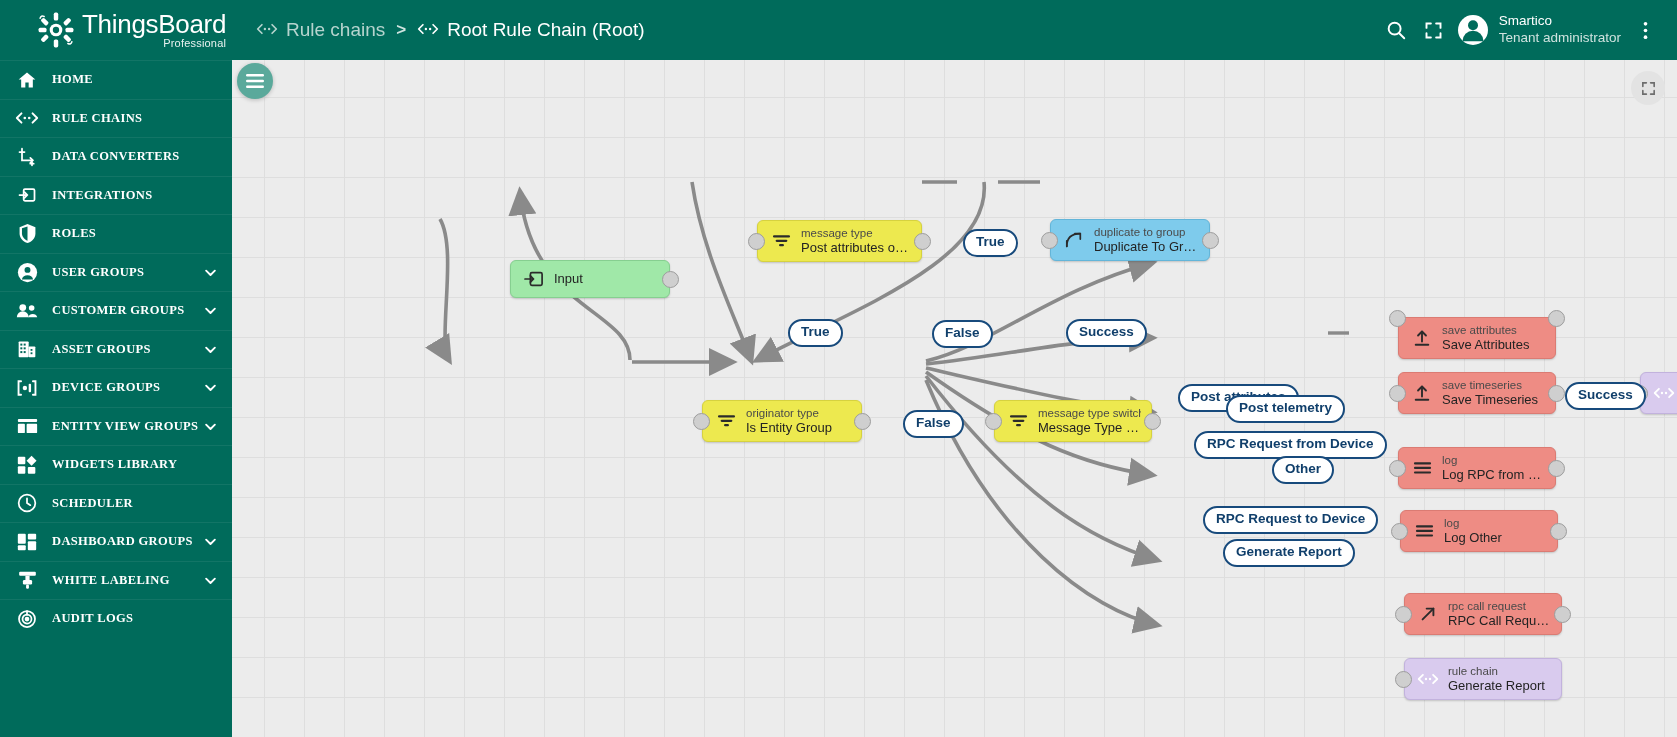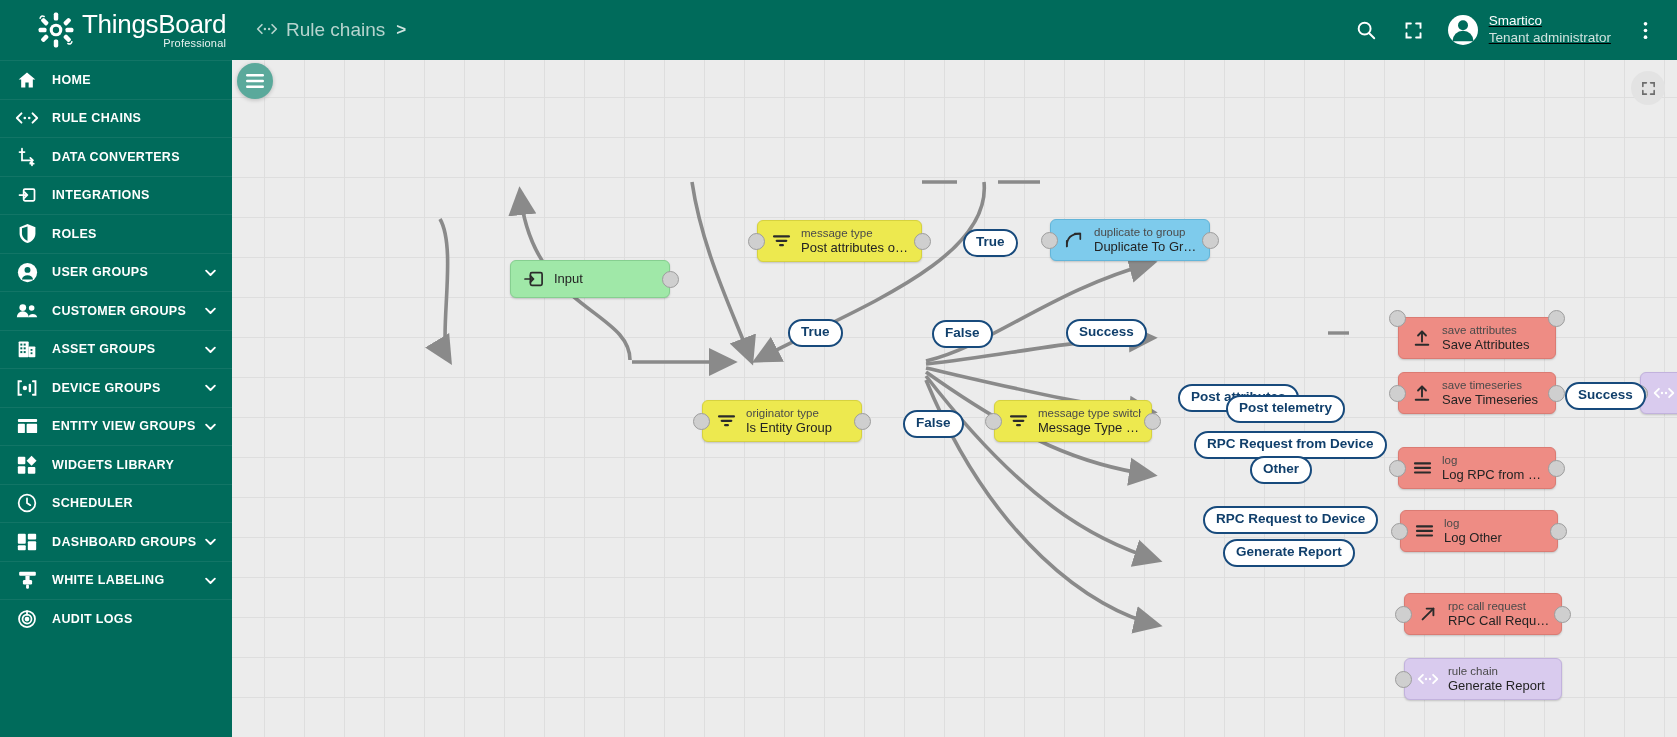--- a/index.html
+++ b/index.html
@@ -44,20 +44,21 @@
     letter-spacing: .2px;
   }
   .menu { display: flex; flex-direction: column; }
   .menu-item {
     height: 38.5px;
     display: flex; align-items: center;
     padding: 0 14px 0 14px;
     border-top: 1px solid rgba(255,255,255,0.07);
     cursor: pointer;
     position: relative;
+    font-family: Liberation Serif, serif;
   }
   .menu-icon {
     width: 26px; height: 22px; flex: 0 0 26px;
     display: flex; align-items: center; justify-content: center;
     margin-right: 12px;
   }
   .menu-icon svg { display: block; }
   .menu-label {
     font-size: 12.5px; font-weight: bold; letter-spacing: .35px;
     color: #ffffff; white-space: nowrap;
@@ -79,21 +80,21 @@
   .breadcrumb { display: flex; align-items: center; gap: 9px; }
   .crumb {
     display: flex; align-items: center; gap: 8px;
     font-size: 19px; cursor: pointer;
   }
   .crumb.inactive { color: #b6d4ce; }
   .crumb.active { color: #ffffff; }
   .crumb-sep { color: #cfe3df; font-size: 17px; font-weight: bold; padding: 0 2px; }
 
   .topbar-right {
-    margin-left: auto; display: flex; align-items: center; gap: 20px; text-decoration: underline;
+    margin-left: auto; display: flex; align-items: center; gap: 10px;
   }
   .tb-icon-btn {
     width: 28px; height: 28px;
     display: flex; align-items: center; justify-content: center;
     cursor: pointer; color: #fff;
   }
   .user-block { display: flex; align-items: center; gap: 11px; cursor: pointer; }
   .avatar {
     width: 30px; height: 30px; border-radius: 50%;
     background: #fff; color: #006b5b;
@@ -437,20 +438,35 @@
               </g>
               <g fill="currentColor">
                 <circle cx="10.5" cy="7" r="1.4"></circle>
                   <circle cx="15.5" cy="7" r="1.4"></circle>
               </g>
             </svg>
           </span>
           <span>Rule chains</span>
         </div>
         <span class="crumb-sep">&gt;</span>
+        <div class="crumb active">
+          <span>
+            <svg width="22" height="14" viewBox="0 0 26 14">
+              <g stroke="currentColor" stroke-width="2" fill="none" stroke-linecap="round" stroke-linejoin="round">
+                <path d="M7 2 L2 7 L7 12"></path>
+                <path d="M19 2 L24 7 L19 12"></path>
+              </g>
+              <g fill="currentColor">
+                <circle cx="10.5" cy="7" r="1.4"></circle>
+                  <circle cx="15.5" cy="7" r="1.4"></circle>
+              </g>
+            </svg>
+          </span>
+          <span>Root Rule Chain (Root)</span>
+        </div>
       </div>
 
       <div class="topbar-right">
         <div class="tb-icon-btn">
           <svg width="22" height="22" viewBox="0 0 24 24" fill="none" stroke="#fff" stroke-width="2.1" stroke-linecap="round">
             <circle cx="10.5" cy="10.5" r="6.5"></circle>
               <path d="M15.5 15.5 L21 21"></path>
           </svg>
         </div>
         <div class="tb-icon-btn">
@@ -728,21 +744,21 @@
         </div>
       <div id="chips-layer">
           <div class="chip" style="left: 731px; top: 169px;">True</div>
           <div class="chip" style="left: 556px; top: 259px;">True</div>
           <div class="chip" style="left: 700px; top: 260px;">False</div>
           <div class="chip" style="left: 834px; top: 259px;">Success</div>
           <div class="chip" style="left: 671px; top: 350px;">False</div>
           <div class="chip" style="left: 946px; top: 298px; margin-top: 26px;">Post attributes</div>
           <div class="chip" style="left: 994px; top: 335px;">Post telemetry</div>
           <div class="chip" style="left: 962px; top: 371px;">RPC Request from Device</div>
-          <div class="chip" style="left: 1018px; top: 396px;">Other</div>
+          <div class="chip" style="left: 1040px; top: 396px;">Other</div>
           <div class="chip" style="left: 971px; top: 446px;">RPC Request to Device</div>
           <div class="chip" style="left: 991px; top: 479px;">Generate Report</div>
           <div class="chip" style="left: 1333px; top: 322px;">Success</div>
         </div>
 
     </section>
   </div>
 </div>
 
 </body></html>

